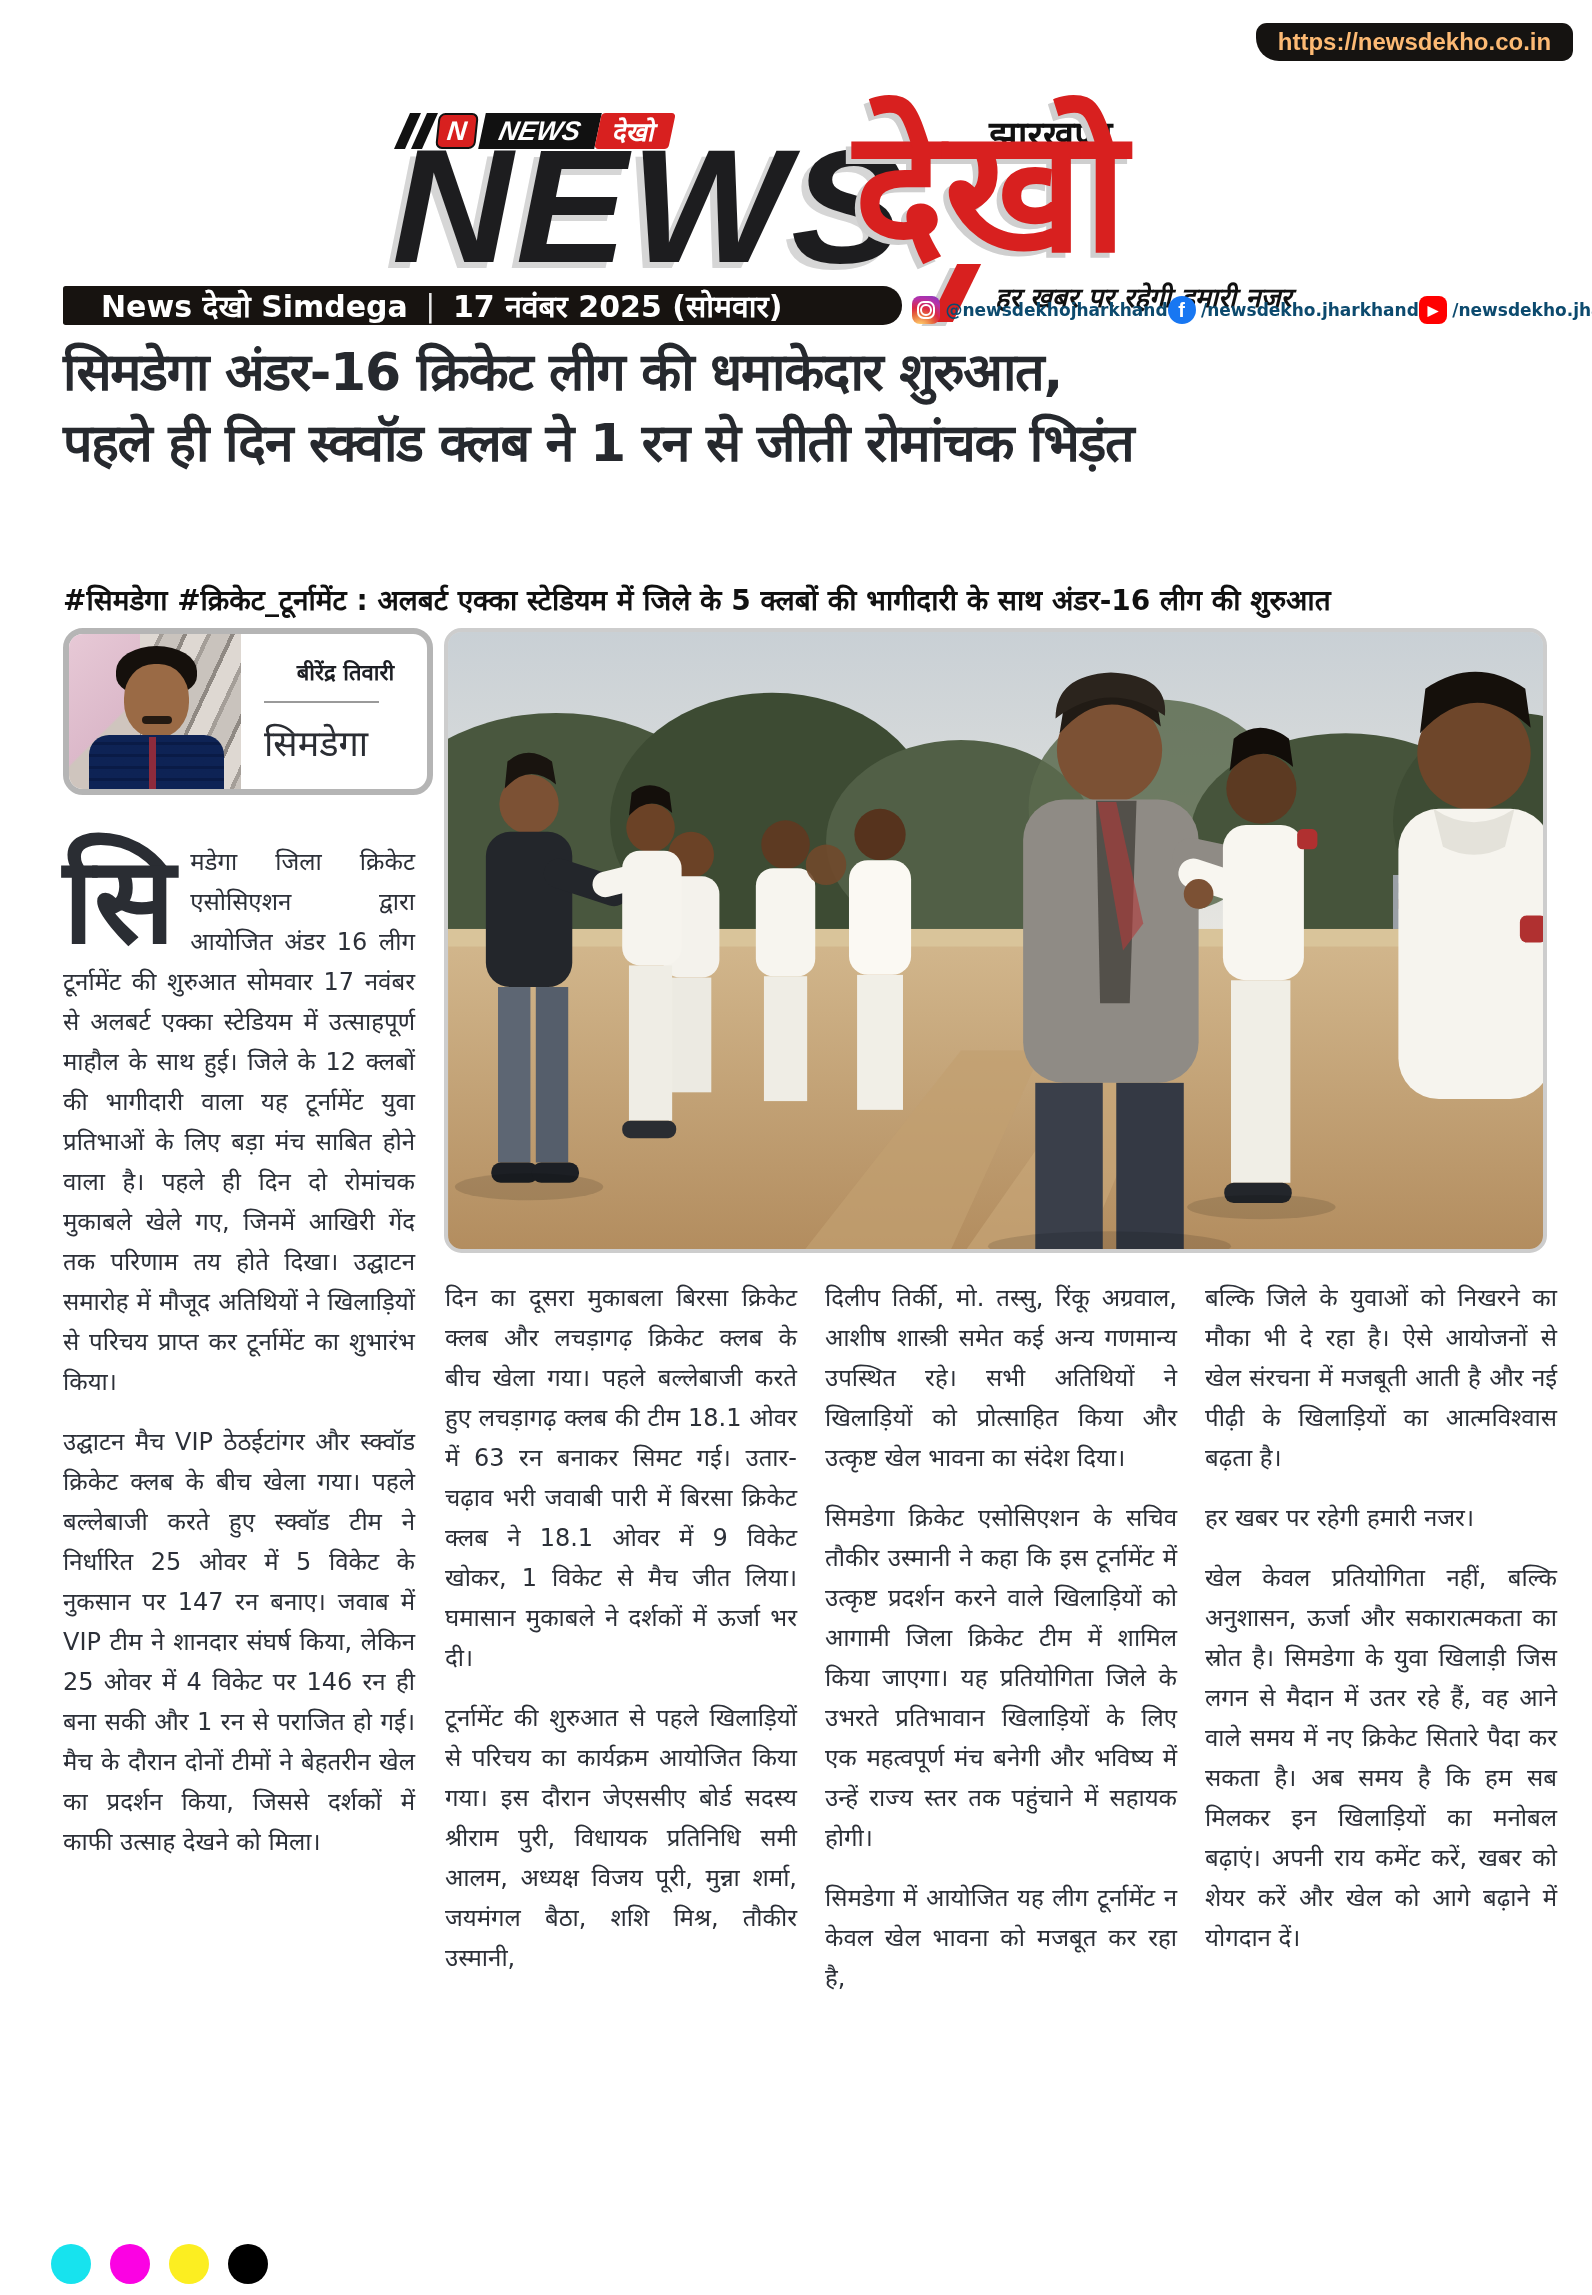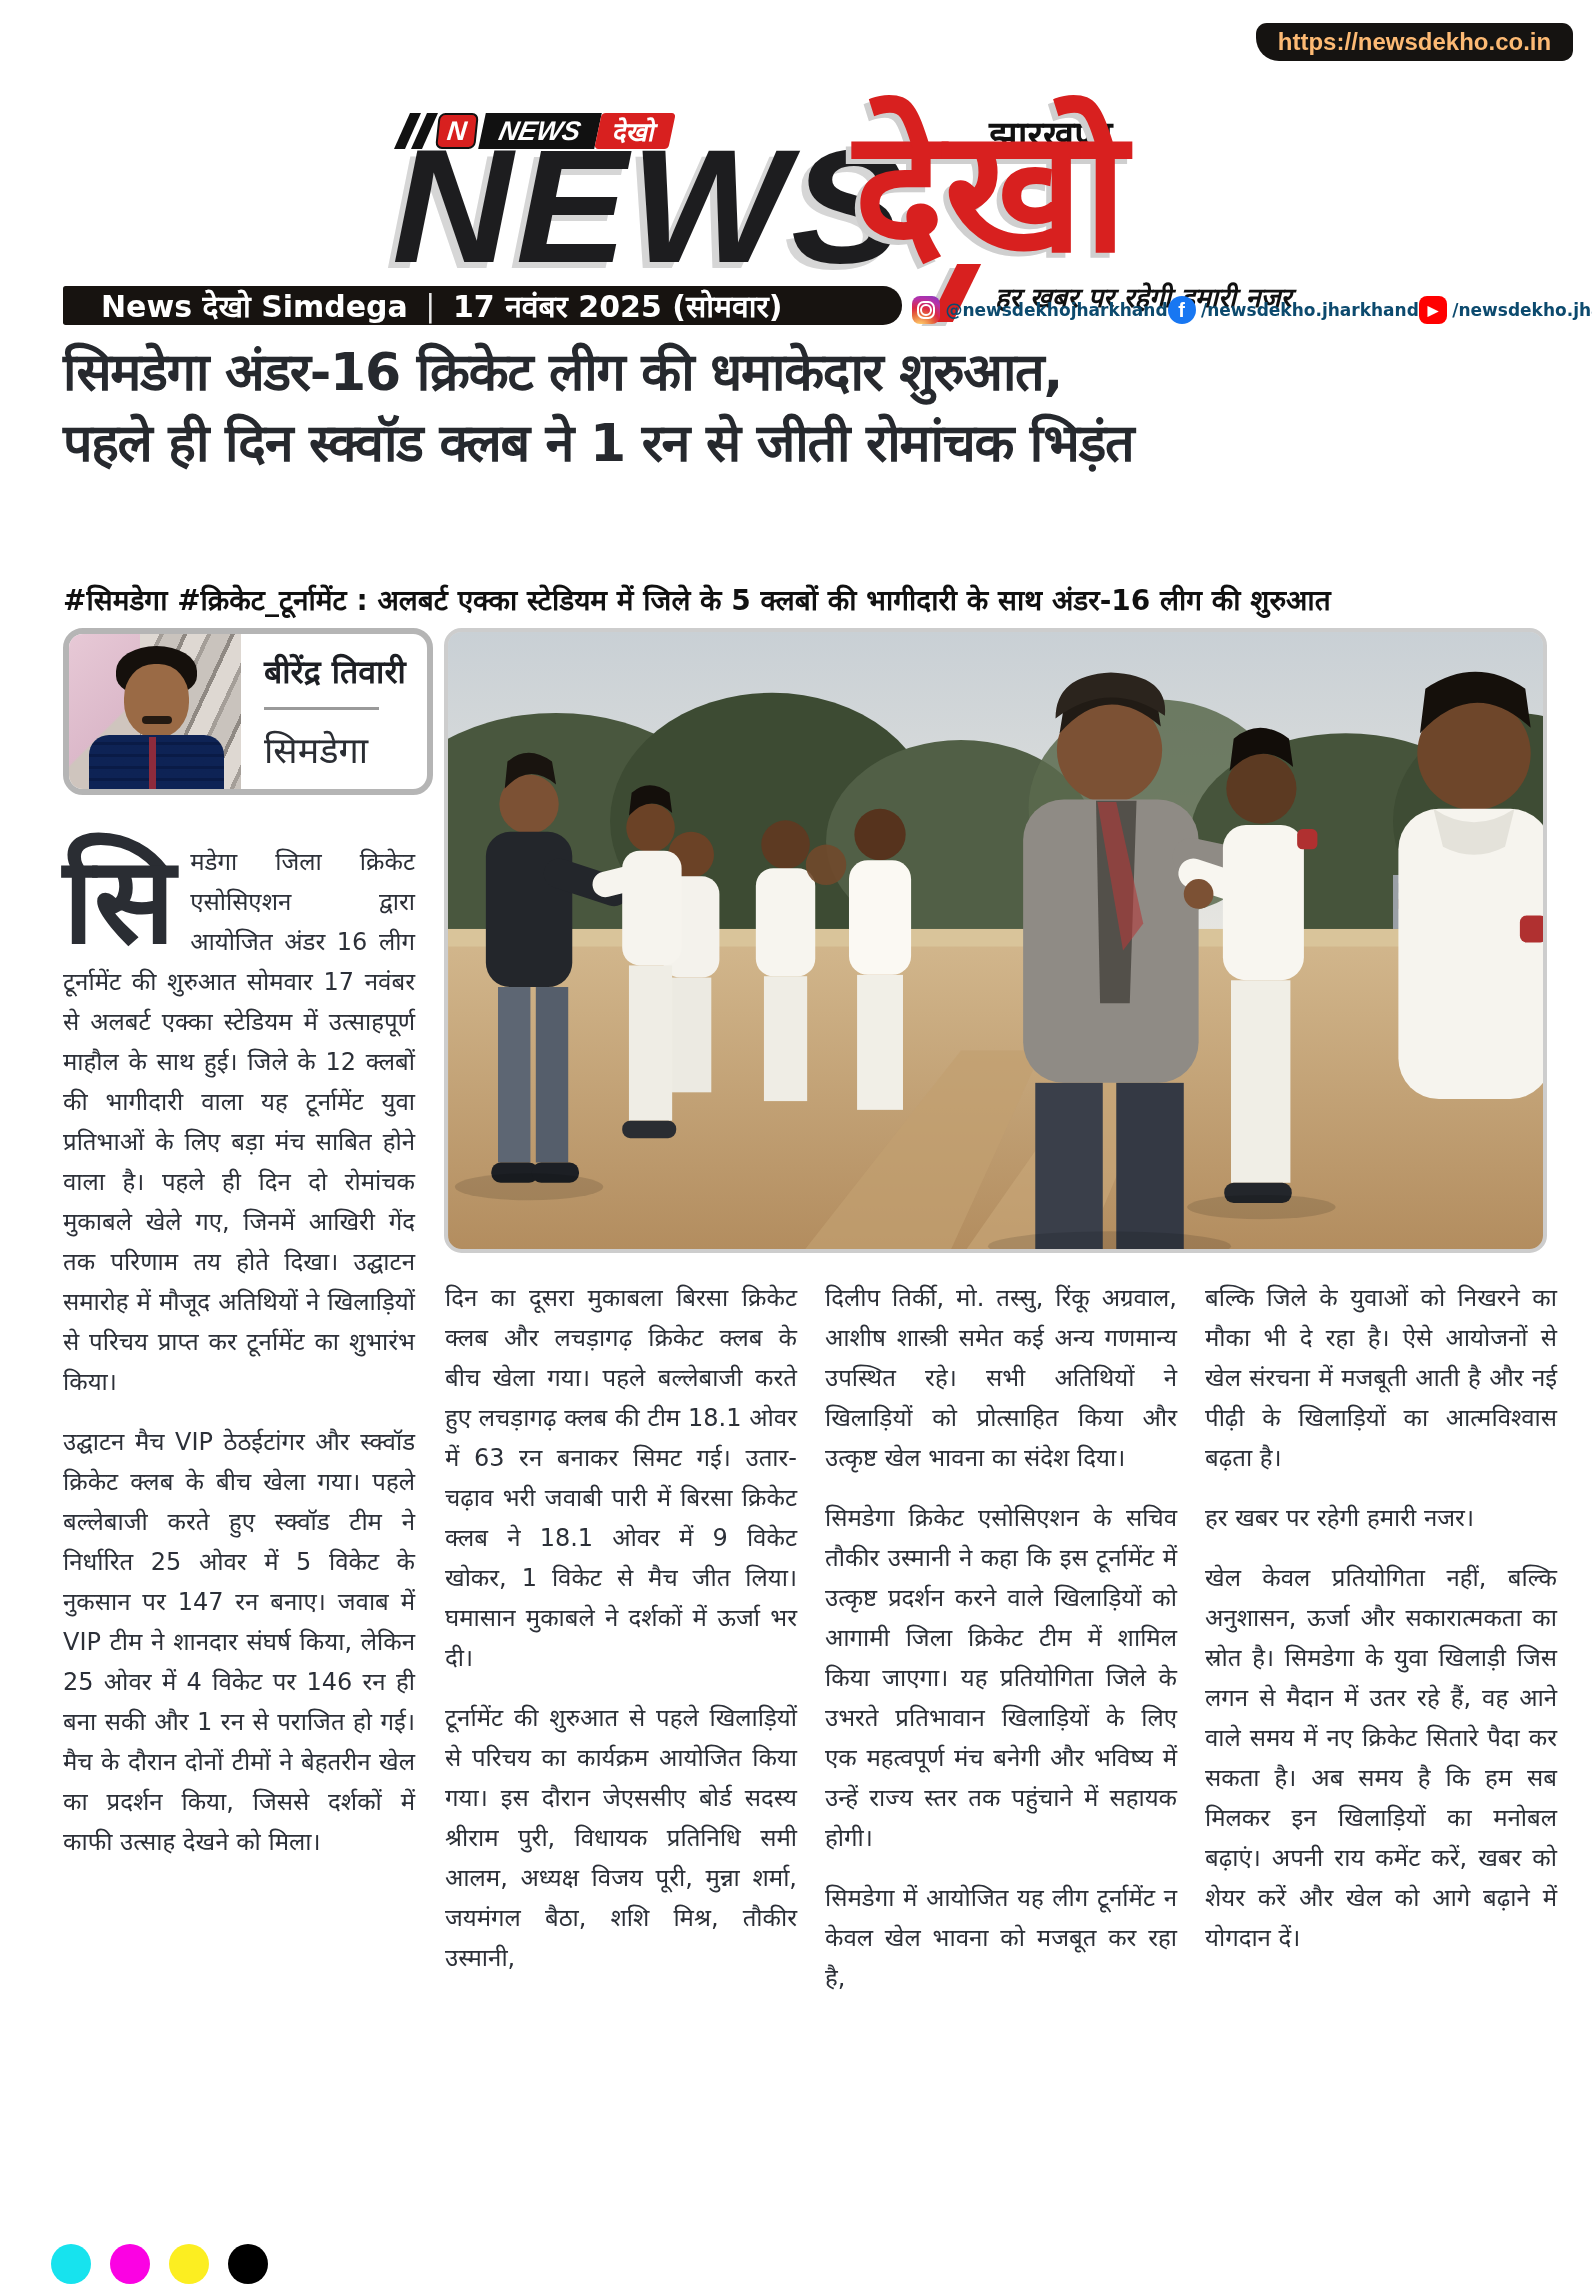--- a/index.html
+++ b/index.html
@@ -72,21 +72,21 @@
     background:#9a6a45; border-radius:46% 46% 48% 48%; }
   .author-photo .mustache { position:absolute; left:73px; top:82px; width:30px; height:8px;
     background:#241a12; border-radius:5.4px; }
   .author-photo .shirt { position:absolute; left:20px; top:101px; width:135px; height:67px;
     border-radius:20px 20px 0 0;
     background:repeating-linear-gradient(0deg,#3c5e93 0 9.4px,#2c4a7a 9.4px 12px),
                repeating-linear-gradient(90deg, rgba(255,255,255,.18) 0 2.7px, rgba(0,0,0,0) 2.7px 15px);
     background-color:#3c5e93; background-blend-mode:multiply; }
   .author-photo .lanyard { position:absolute; left:80px; top:103px; width:6.7px; height:65px; background:#8e2b3c; }
   .author-meta { flex:1; display:flex; flex-direction:column; justify-content:center; padding-left:23px; }
-  .author-name { font-weight:bold; font-size:32px; color:#1d1f24; }
+  .author-name { font-weight:bold; font-size:22px; color:#1d1f24;text-align:center; }
   .author-rule { width:115px; height:2.7px; background:#9a9a9a; margin:15px 0; }
   .author-loc { font-size:36px; color:#2a2d33; }
 
   
   .main-photo { position:absolute; left:444px; top:628px; width:1103px; height:625px;
     border:4px solid #cdcdcd; border-radius:17.5px; overflow:hidden; background:#d8dcde; }
 
   
   .bodycol { position:absolute; width:352px; color:#2c3038; font-size:24px; line-height:40px;
     text-align:justify; }

